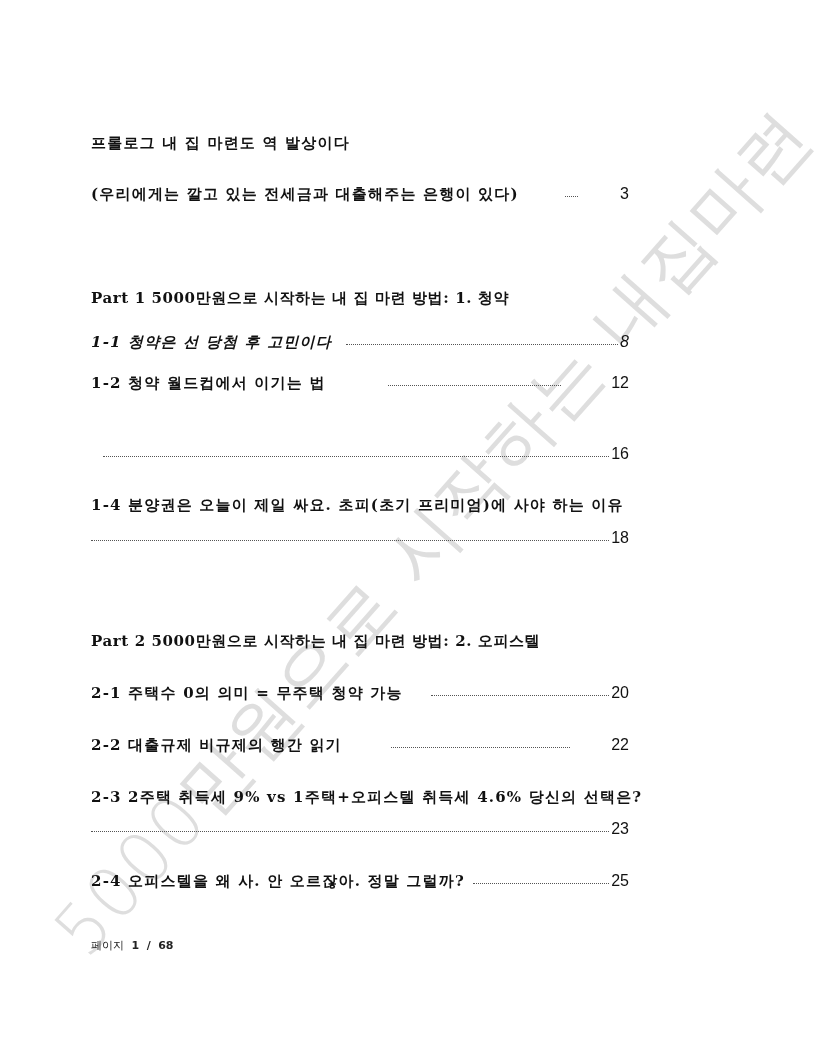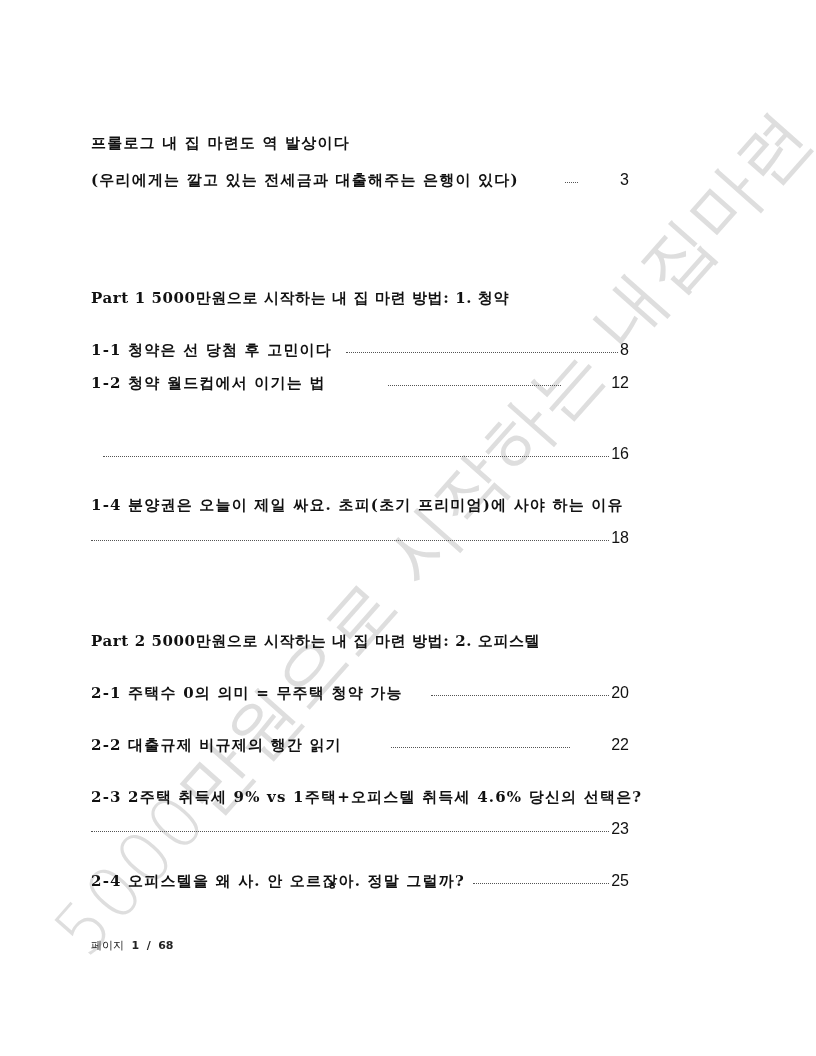--- a/index.html
+++ b/index.html
@@ -108,30 +108,30 @@
 
 <div class="page">
 
   <div class="watermark">5000만원으로 시작하는 내집마련</div>
 
   <div class="toc">
 
     <div class="line" style="top:132px;">
       <span class="title">프롤로그 내 집 마련도 역 발상이다</span>
     </div>
-    <div class="line" style="top:169px;gap:40px;">
+    <div class="line" style="top:183px;gap:40px;">
       <span class="title">(우리에게는 깔고 있는 전세금과 대출해주는 은행이 있다)</span>
       <span class="leader"></span>
       <span class="pg">3</span>
     </div>
 
     <div class="line part" style="top:287px;">
       <span class="title">Part 1 5000만원으로 시작하는 내 집 마련 방법: 1. 청약</span>
     </div>
-    <div class="line" style="top:339px;">
+    <div class="line" style="top:331px;font-style:italic;">
       <span class="title">1-1 청약은 선 당첨 후 고민이다</span>
       <span class="leader" style="margin-left:14px;"></span>
       <span class="pg">8</span>
     </div>
     <div class="line" style="top:372px;gap:48px;">
       <span class="title">1-2 청약 월드컵에서 이기는 법</span>
       <span class="leader" style="margin-left:14px;"></span>
       <span class="pg">12</span>
     </div>
     <div class="line" style="top:443px;">

